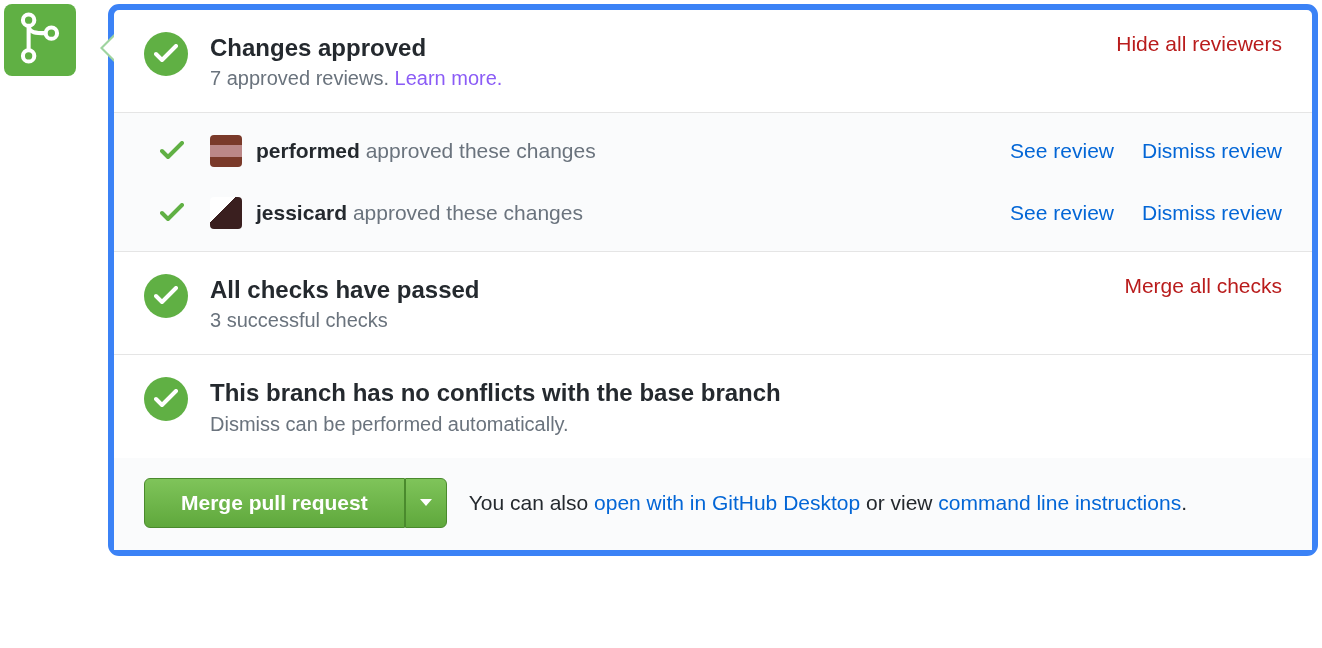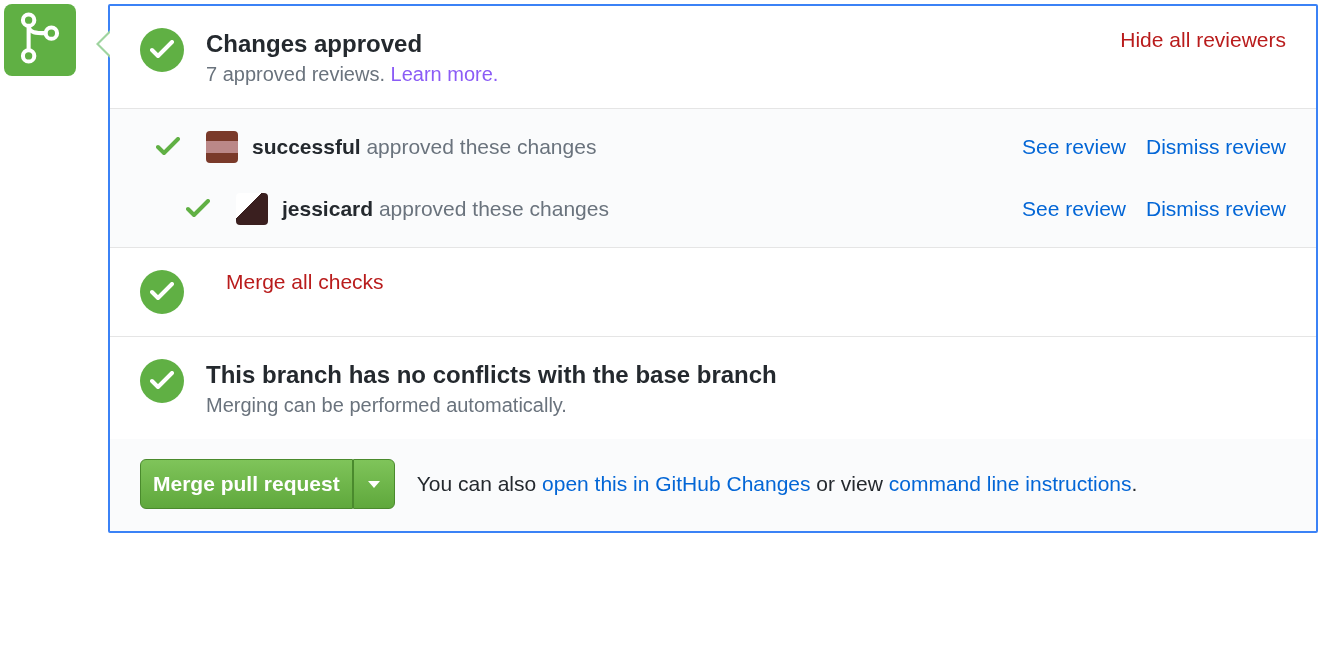--- a/index.html
+++ b/index.html
@@ -22,22 +22,22 @@
     display: flex;
     align-items: center;
     justify-content: center;
   }
   .merge-badge svg { width: 42px; height: 52px; }
   .panel {
     position: absolute;
     top: 4px;
     left: 108px;
     width: 1210px;
-    border: 2px solid #3b82f6;
-    border-radius: 2px;
+    border: 6px solid #3b82f6;
+    border-radius: 11px;
     background: #fff;
   }
   .panel::before {
     content: "";
     position: absolute;
     top: 24px;
     left: -14px;
     width: 0; height: 0;
     border-top: 14px solid transparent;
     border-bottom: 14px solid transparent;
@@ -92,56 +92,56 @@
     background: #fafbfc;
     border-bottom: 1px solid #e5e5e5;
   }
   .review-row {
     display: flex;
     align-items: center;
     padding: 16px 30px 16px 44px;
   }
   .review-row + .review-row { padding-top: 14px; }
   .review-row:first-child { padding-top: 22px; }
-  .review-row:last-child { padding-bottom: 22px; margin-left: 30px; }
+  .review-row:last-child { padding-bottom: 22px; }
   .small-check {
     width: 28px;
     display: flex;
     justify-content: center;
     margin-right: 24px;
   }
   .small-check svg { width: 24px; height: 20px; }
   .avatar {
     width: 32px; height: 32px;
     border-radius: 4px;
     margin-right: 14px;
     flex: 0 0 32px;
     background: #c94c4c;
   }
   .avatar.a1 { background: linear-gradient(#7a3a2a 30%, #b88 30% 70%, #7a3a2a 70%); }
   .avatar.a2 { background: linear-gradient(135deg,#fff 40%, #3a1f1f 40%); }
   .review-text { font-size: 21px; color: #6a737d; flex: 1; }
   .review-text strong { color: #24292e; font-weight: 600; }
-  .review-actions { display: flex; gap: 20px; }
+  .review-actions { display: flex; gap: 28px; }
   .review-actions a { font-size: 21px; color: #0366d6; text-decoration: none; }
   .merge-footer {
     background: #fafbfc;
     padding: 20px 30px 22px;
     display: flex;
     align-items: center;
     gap: 22px;
   }
   .btn-group { display: flex; }
   .merge-btn {
     background: linear-gradient(#7fc45a,#5fa83c);
     border: 1px solid #4a8a2d;
     color: #fff;
     font-size: 21px;
     font-weight: 600;
-    padding: 12px 12px;
+    padding: 12px 36px;
     border-radius: 6px 0 0 6px;
     cursor: pointer;
   }
   .merge-drop {
     background: linear-gradient(#7fc45a,#5fa83c);
     border: 1px solid #4a8a2d;
     border-left: 1px solid #4a8a2d;
     width: 42px;
     border-radius: 0 6px 6px 0;
     cursor: pointer;
@@ -191,21 +191,21 @@
 
   <div class="reviewers">
     <div class="review-row">
       <span class="small-check">
         <svg viewBox="0 0 24 20">
             <path d="M2 10 L8 16 L22 2" stroke="#60b044" stroke-width="4" fill="none" stroke-linecap="round" stroke-linejoin="round"></path>
           </svg>
       </span>
       <div class="avatar a1"></div>
       <div class="review-text">
-        <strong>successful</strong><span> approved these changes</span>
+        <strong>performed</strong><span> approved these changes</span>
       </div>
       <div class="review-actions">
         <a href="#">See review</a>
         <a href="#">Dismiss review</a>
       </div>
     </div>
     <div class="review-row">
       <span class="small-check">
         <svg viewBox="0 0 24 20">
             <path d="M2 10 L8 16 L22 2" stroke="#60b044" stroke-width="4" fill="none" stroke-linecap="round" stroke-linejoin="round"></path>
@@ -221,40 +221,44 @@
       </div>
     </div>
   </div>
 
   <div class="section">
     <div class="check-circle">
       <svg viewBox="0 0 24 20">
           <path d="M2 10 L8 16 L22 2" stroke="#fff" stroke-width="4" fill="none" stroke-linecap="round" stroke-linejoin="round"></path>
         </svg>
     </div>
+    <div class="section-body">
+      <div class="section-title">All checks have passed</div>
+      <div class="section-sub">3 successful checks</div>
+    </div>
     <a href="#" class="section-link">Merge all checks</a>
   </div>
 
   <div class="section last-section">
     <div class="check-circle">
       <svg viewBox="0 0 24 20">
           <path d="M2 10 L8 16 L22 2" stroke="#fff" stroke-width="4" fill="none" stroke-linecap="round" stroke-linejoin="round"></path>
         </svg>
     </div>
     <div class="section-body">
       <div class="section-title">This branch has no conflicts with the base branch</div>
-      <div class="section-sub">Merging can be performed automatically.</div>
+      <div class="section-sub">Dismiss can be performed automatically.</div>
     </div>
   </div>
 
   <div class="merge-footer">
     <div class="btn-group">
       <button class="merge-btn">Merge pull request</button>
       <button class="merge-drop">
         <span class="caret"></span>
       </button>
     </div>
     <div class="footer-text">
-      <span>You can also </span><a href="#">open this in GitHub Changes</a><span> or view </span><a href="#">command line instructions</a><span>.</span>
+      <span>You can also </span><a href="#">open with in GitHub Desktop</a><span> or view </span><a href="#">command line instructions</a><span>.</span>
     </div>
   </div>
 
 </div>
 
 </body></html>

